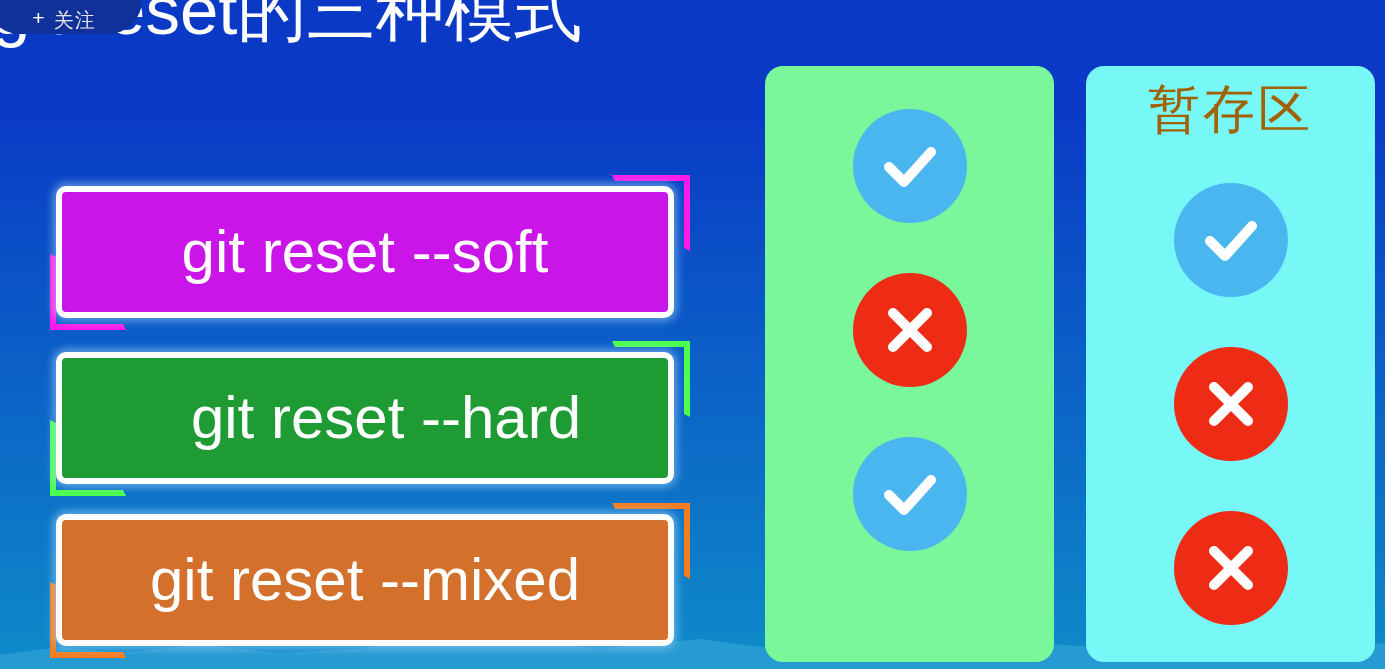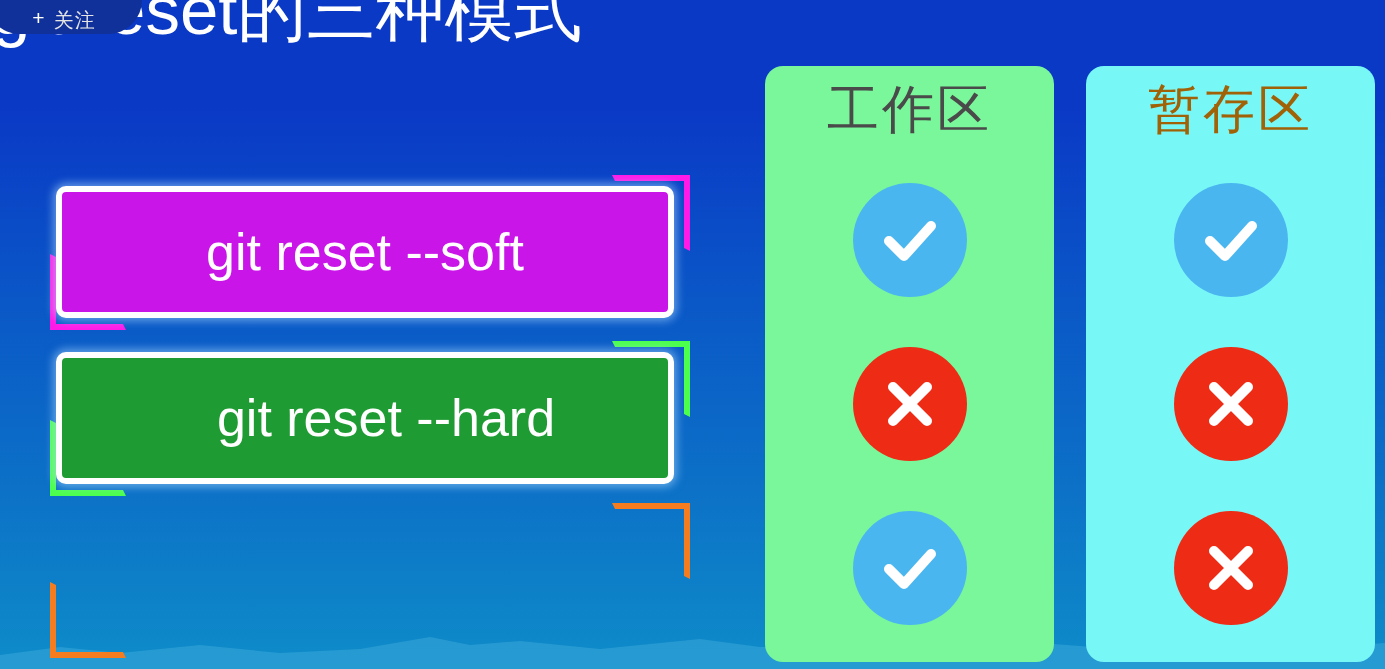--- a/index.html
+++ b/index.html
@@ -128,21 +128,21 @@
     height: 132px;
     border: 6px solid #ffffff;
     border-radius: 10px;
     display: flex;
     align-items: center;
     justify-content: center;
     box-shadow: 0 0 9px 3px rgba(170, 215, 255, .55);
   }
   .cmd-text {
     color: #ffffff;
-    font-size: 52px;
+    font-size: 60px;
     line-height: 1;
     white-space: nowrap;
     font-weight: 400;
   }
 
   
   .panel {
     position: absolute;
     top: 66px;
     width: 289px;
@@ -222,24 +222,26 @@
     <div class="bracket tr" style="border-top-color: rgb(77, 255, 77); border-right-color: rgb(77, 255, 77);"></div>
     <div class="bracket bl" style="border-bottom-color: rgb(77, 255, 77); border-left-color: rgb(77, 255, 77);"></div>
     <div class="cmd-box" style="background: rgb(30, 155, 50); border-color: rgb(255, 255, 255); padding-left: 42px;">
       <span class="cmd-text">git reset --hard</span>
     </div>
   </div>
 
   <div class="cmd-row r2">
     <div class="bracket tr" style="border-top-color: rgb(245, 124, 31); border-right-color: rgb(245, 124, 31);"></div>
     <div class="bracket bl" style="border-bottom-color: rgb(245, 124, 31); border-left-color: rgb(245, 124, 31);"></div>
+    <div class="cmd-box" style="background: rgb(210, 112, 44); border-color: rgb(255, 255, 255);">
+      <span class="cmd-text">git reset --mixed</span>
+    </div>
   </div>
 
   <div class="panel p0" style="background: rgb(121, 247, 154);">
-    <div class="panel-title" style="color: rgb(74, 74, 74);">工作区</div>
     <div class="status-list">
       <div class="status-cell">
         <div class="status-icon check" style="background: rgb(74, 182, 240);">
           <svg width="70" height="70" viewBox="0 0 70 70">
             <path d="M14 36 L29 51 L56 21" fill="none" stroke="#ffffff" stroke-width="10" stroke-linecap="round" stroke-linejoin="round"></path>
           </svg>
         </div>
       </div>
       <div class="status-cell">
         <div class="status-icon cross" style="background: rgb(238, 43, 21);">

